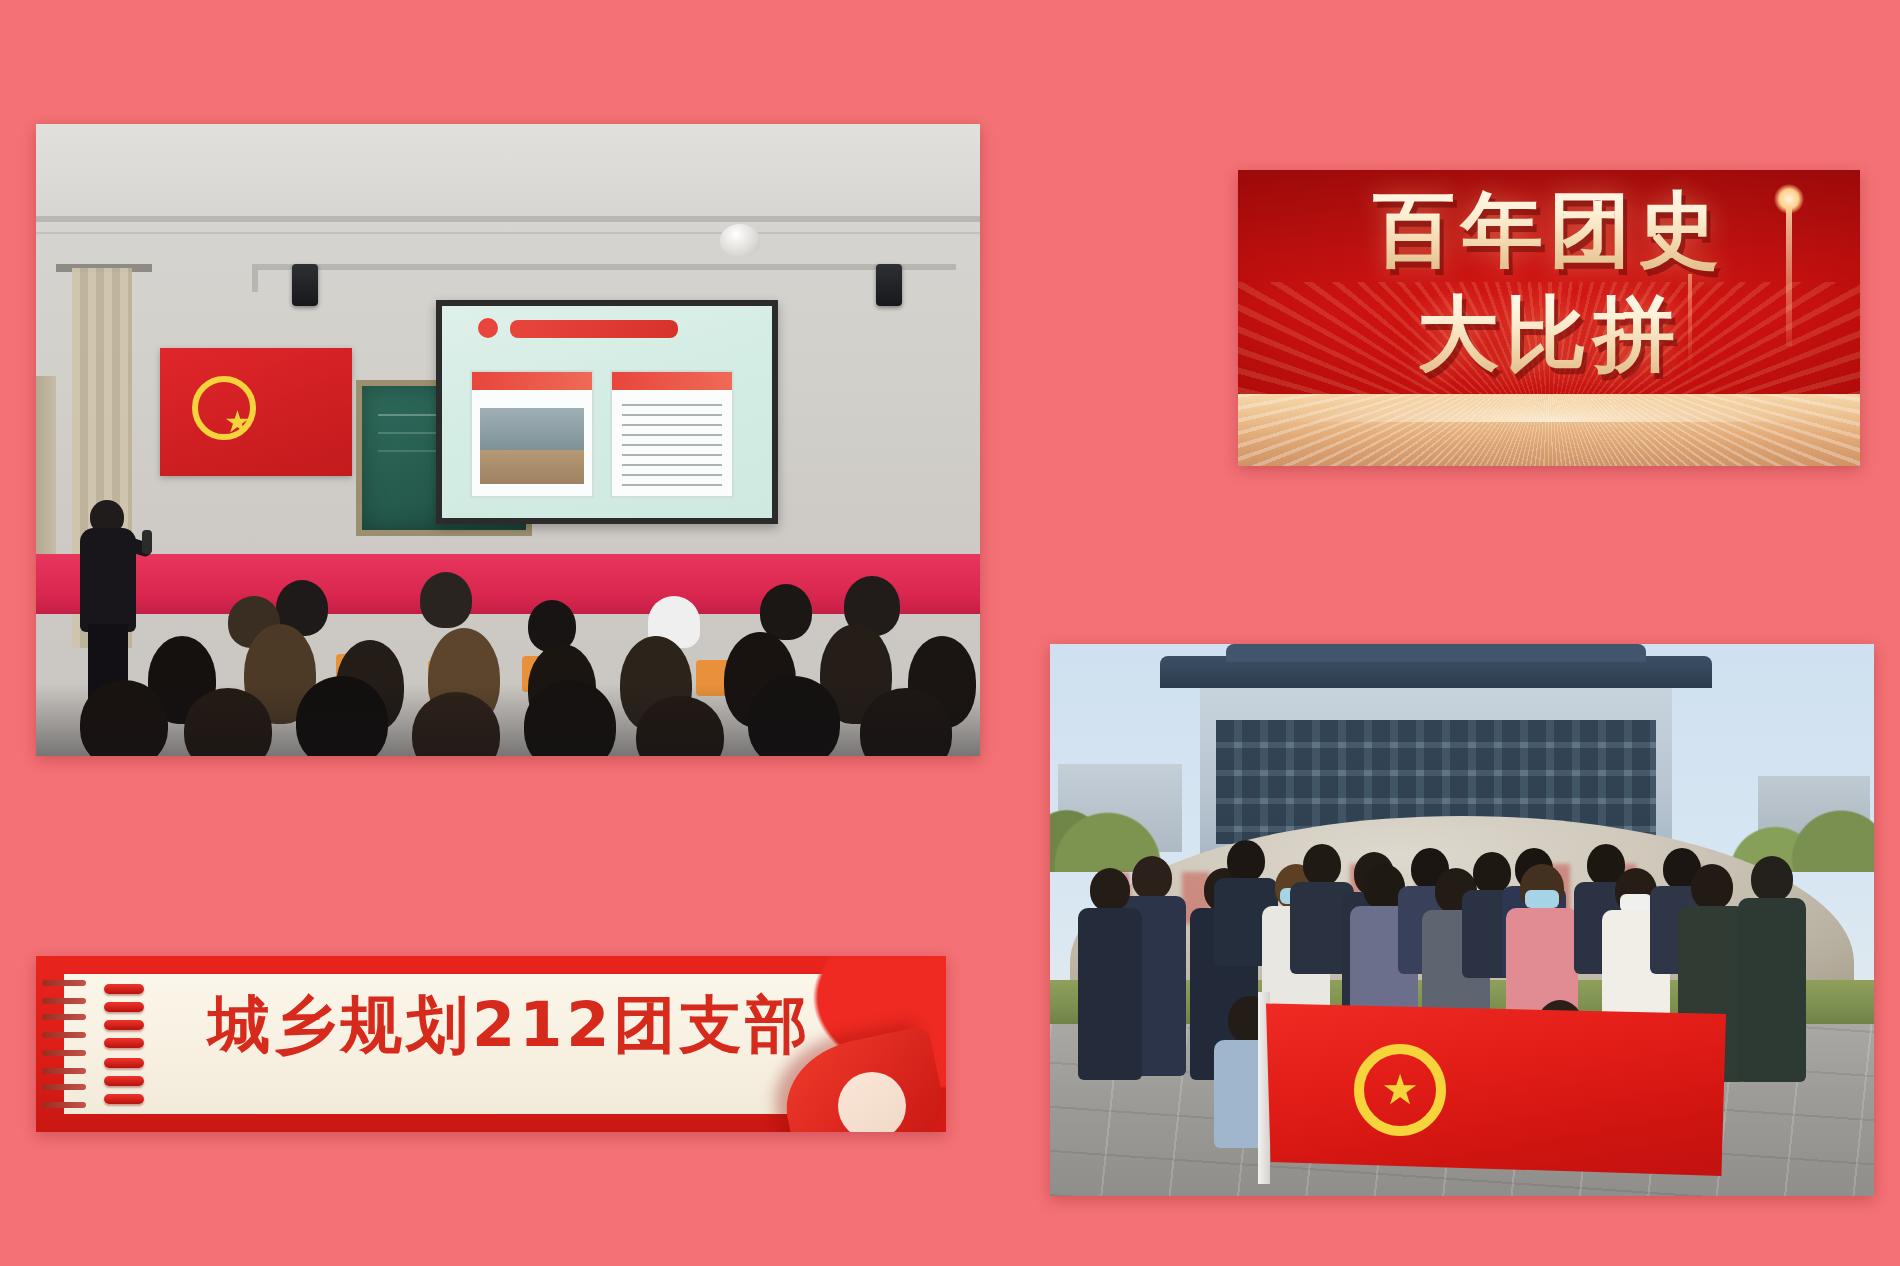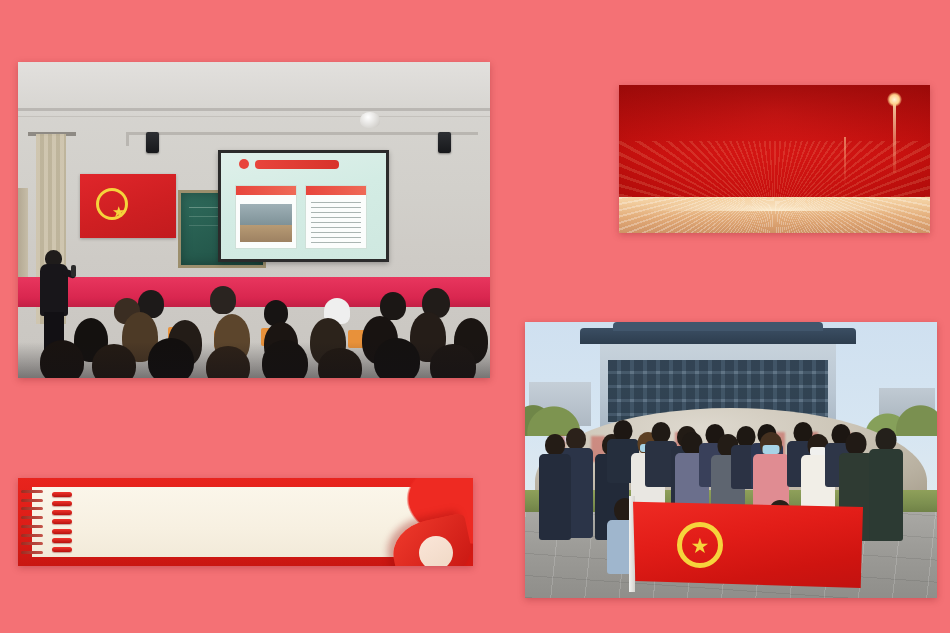--- a/index.html
+++ b/index.html
@@ -488,20 +488,24 @@
   </div>
 
   <div id="banner-poster">
     <div class="bn-glowtop"></div>
     <div class="bn-rays"></div>
     <div class="bn-firework"></div>
     <div class="bn-firework2"></div>
     <div class="bn-floor"></div>
     <div class="bn-floor-streaks"></div>
     <div class="bn-floor-hilite"></div>
+    <div class="bn-text">
+      <div class="bn-line one">百年团史</div>
+      <div class="bn-line two">大比拼</div>
+    </div>
   </div>
 
   <div class="photo" id="photo-group">
     <div class="gp-sky"></div>
     <div class="gp-sidebldg"></div>
     <div class="gp-sidebldg2"></div>
     <div class="gp-building">
       <div class="gp-building-win"></div>
     </div>
     <div class="gp-roof"></div>
@@ -624,15 +628,16 @@
     </div>
     <div class="rb-rings">
       <div class="rb-ring"></div>
       <div class="rb-ring"></div>
       <div class="rb-ring"></div>
       <div class="rb-ring"></div>
       <div class="rb-ring"></div>
       <div class="rb-ring"></div>
       <div class="rb-ring"></div>
     </div>
+    <div class="rb-title">城乡规划212团支部</div>
   </div>
 
 </div>
 
 </body></html>

